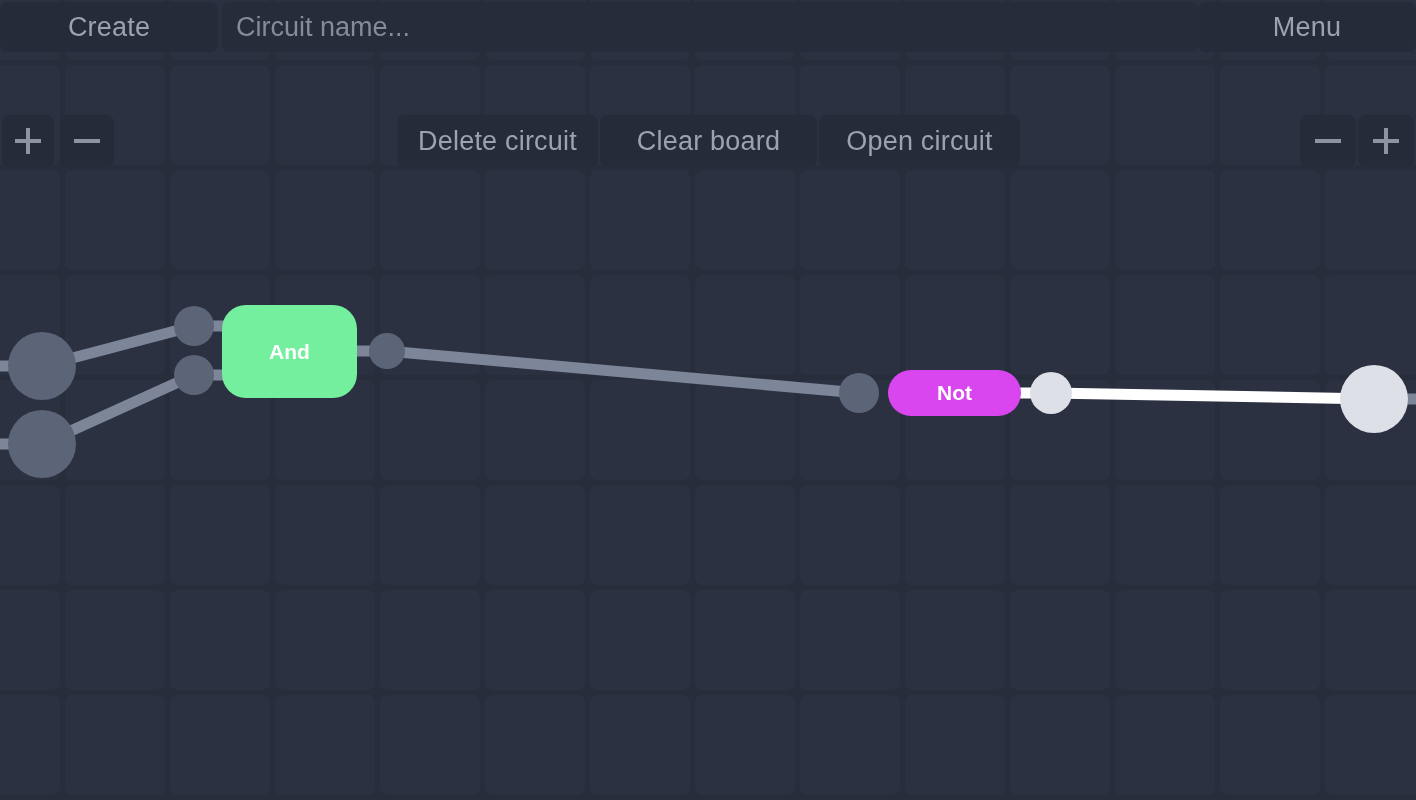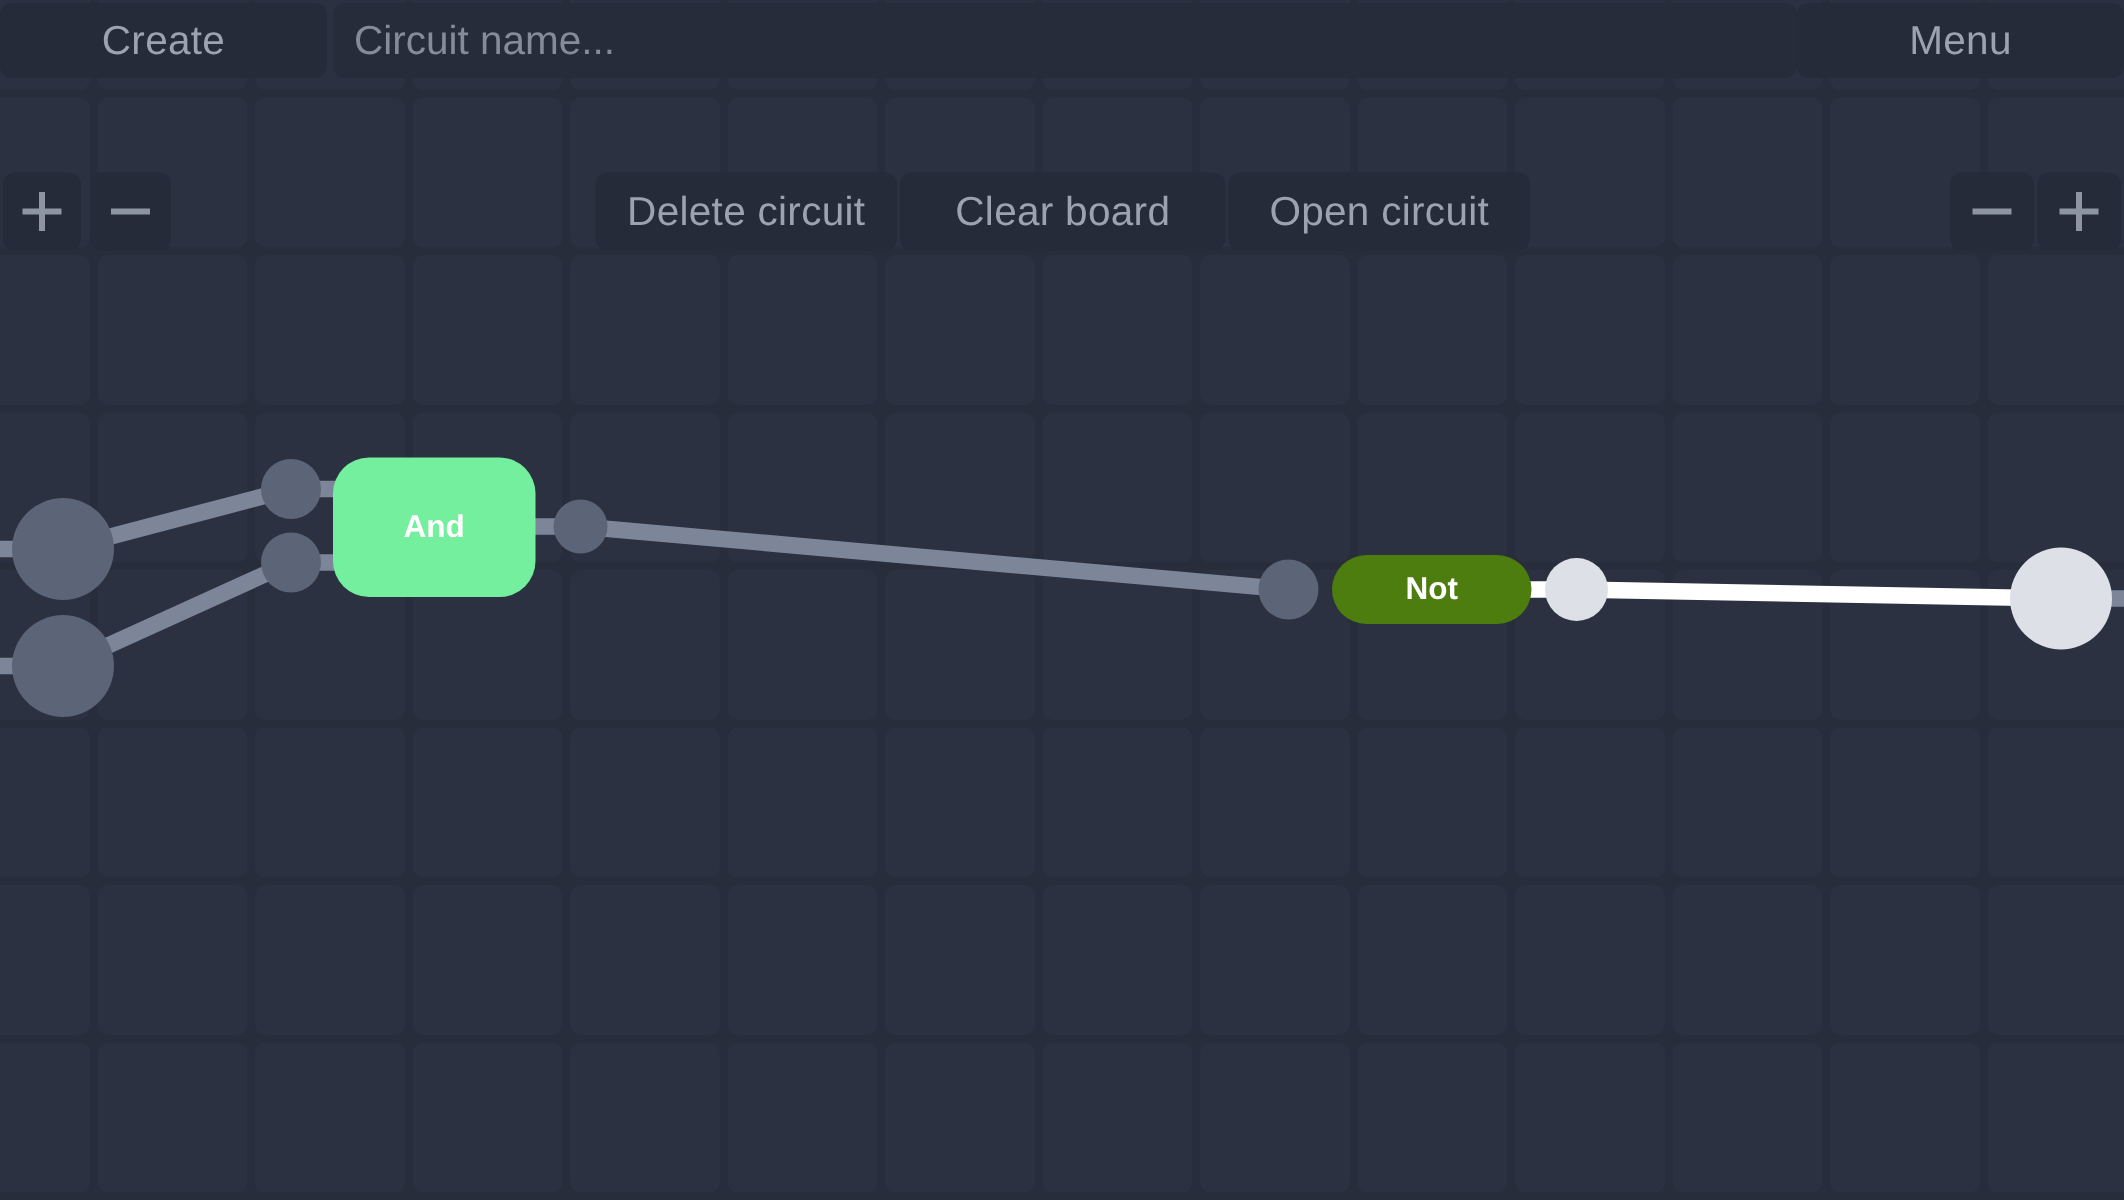--- a/index.html
+++ b/index.html
@@ -280,21 +280,21 @@
         <div class="node lo" style="left:174px;top:306px;width:40px;height:40px"></div>
         <div class="node lo" style="left:174px;top:355px;width:40px;height:40px"></div>
         <div class="node lo" style="left:369px;top:333px;width:36px;height:36px"></div>
         <div class="node lo" style="left:839px;top:373px;width:40px;height:40px"></div>
         <div class="node hi" style="left:1030px;top:372px;width:42px;height:42px"></div>
       </div>
     <div id="gates-layer">
         <div class="gate and" style="left:222px;top:305px;width:135px;height:93px;background:#73ef9e">
           <span>And</span>
         </div>
-        <div class="gate not" style="left:888px;top:370px;width:133px;height:46px;background:#4d7c0f">
+        <div class="gate not" style="left:888px;top:370px;width:133px;height:46px;background:#d946ef">
           <span>Not</span>
         </div>
       </div>
   </div>
 
   <div class="bar" id="topbar-row2">
     <div class="btn small" id="zoom-in-left">
       <span class="sign plus"></span>
     </div>
     <div class="btn small" id="zoom-out-left">

